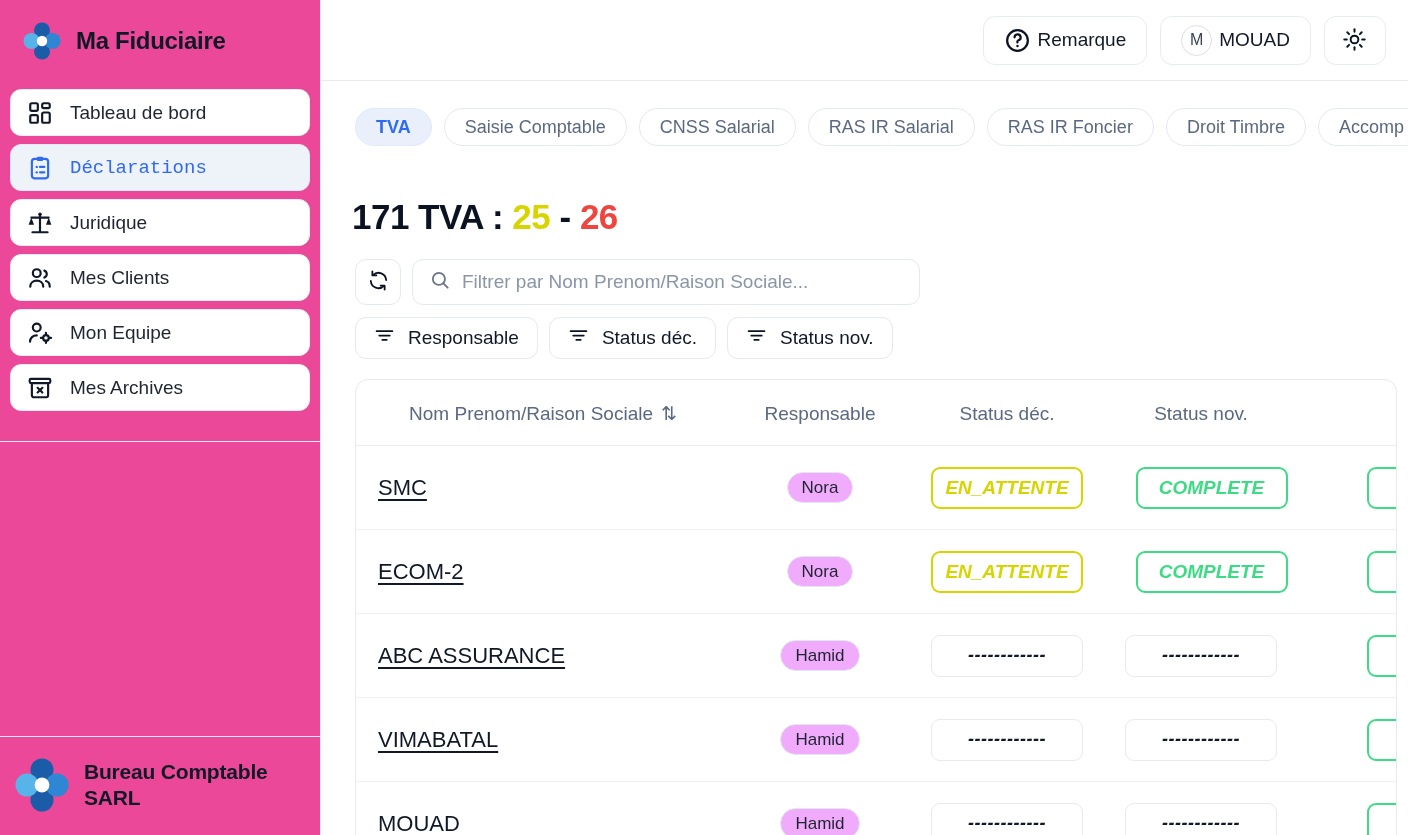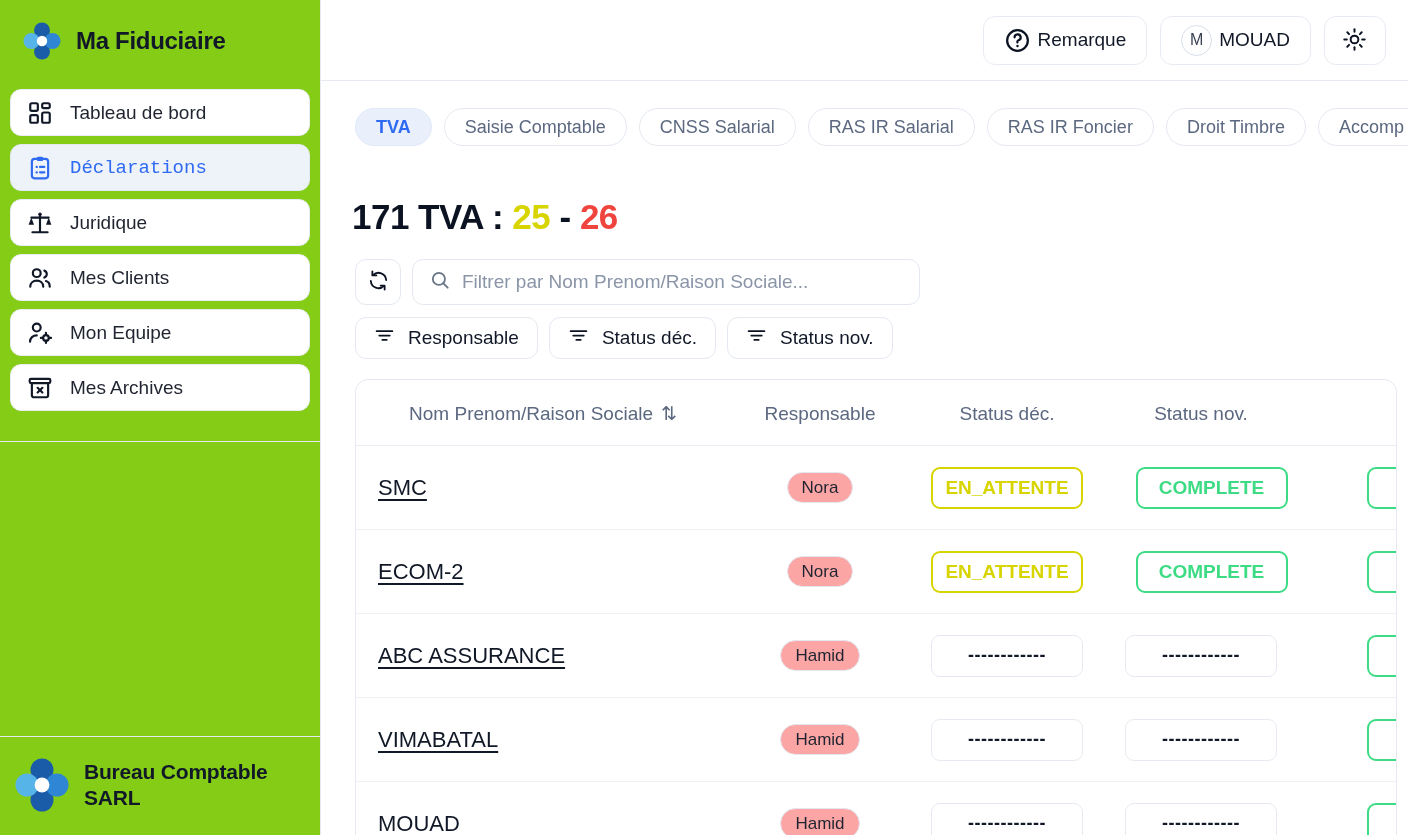--- a/index.html
+++ b/index.html
@@ -7,21 +7,21 @@
     width: 1408px; height: 835px;
     font-family: "Liberation Sans", sans-serif;
     background: #ffffff;
     overflow: hidden;
   }
   #app { display: flex; width: 1408px; height: 835px; }
 
   
   .sidebar {
     width: 321px; height: 835px;
-    background: #84cc16;
+    background: #ec4899;
     border-right: 1px solid #e6eaf0;
     display: flex; flex-direction: column;
     flex: 0 0 321px;
     position: relative;
   }
   .brand {
     display: flex; align-items: center; gap: 14px;
     padding: 18px 0 18px 22px;
     height: 81px;
   }
@@ -184,27 +184,27 @@
     font-size: 22px; color: #111827;
     text-decoration: underline; text-underline-offset: 4px;
     cursor: pointer; display: inline-block;
     margin-left: 22px;
   }
   td.cell-name { text-align: left; padding-left: 0; }
   .resp-pill {
     display: inline-flex; align-items: center; justify-content: center;
     min-width: 66px; height: 31px; padding: 0 14px;
     border: 1px solid #e3e8f0; border-radius: 16px;
-    font-size: 17px; color: #1f2430; background: #fca5a5;
+    font-size: 17px; color: #1f2430; background: #f0abfc;
   }
   .status-pill {
     display: inline-flex; align-items: center; justify-content: center;
     width: 152px; height: 42px;
     border-radius: 9px; border: 2px solid;
-    font-size: 19px; font-weight: bold; background: #fff;
+    font-size: 19px; font-weight: bold; background: #fff; font-style: italic;
   }
   .status-pill.attente { border-color: #d8d400; color: #d8d400; }
   .status-pill.complete { border-color: #3ddc84; color: #3ddc84; margin-left: 21px; }
   .status-pill.empty {
     border: 1px solid #e6eaf0; color: #111827;
     font-weight: bold; letter-spacing: 0.5px; font-size: 18px;
   }
 </style>
 </head>
 <body>

